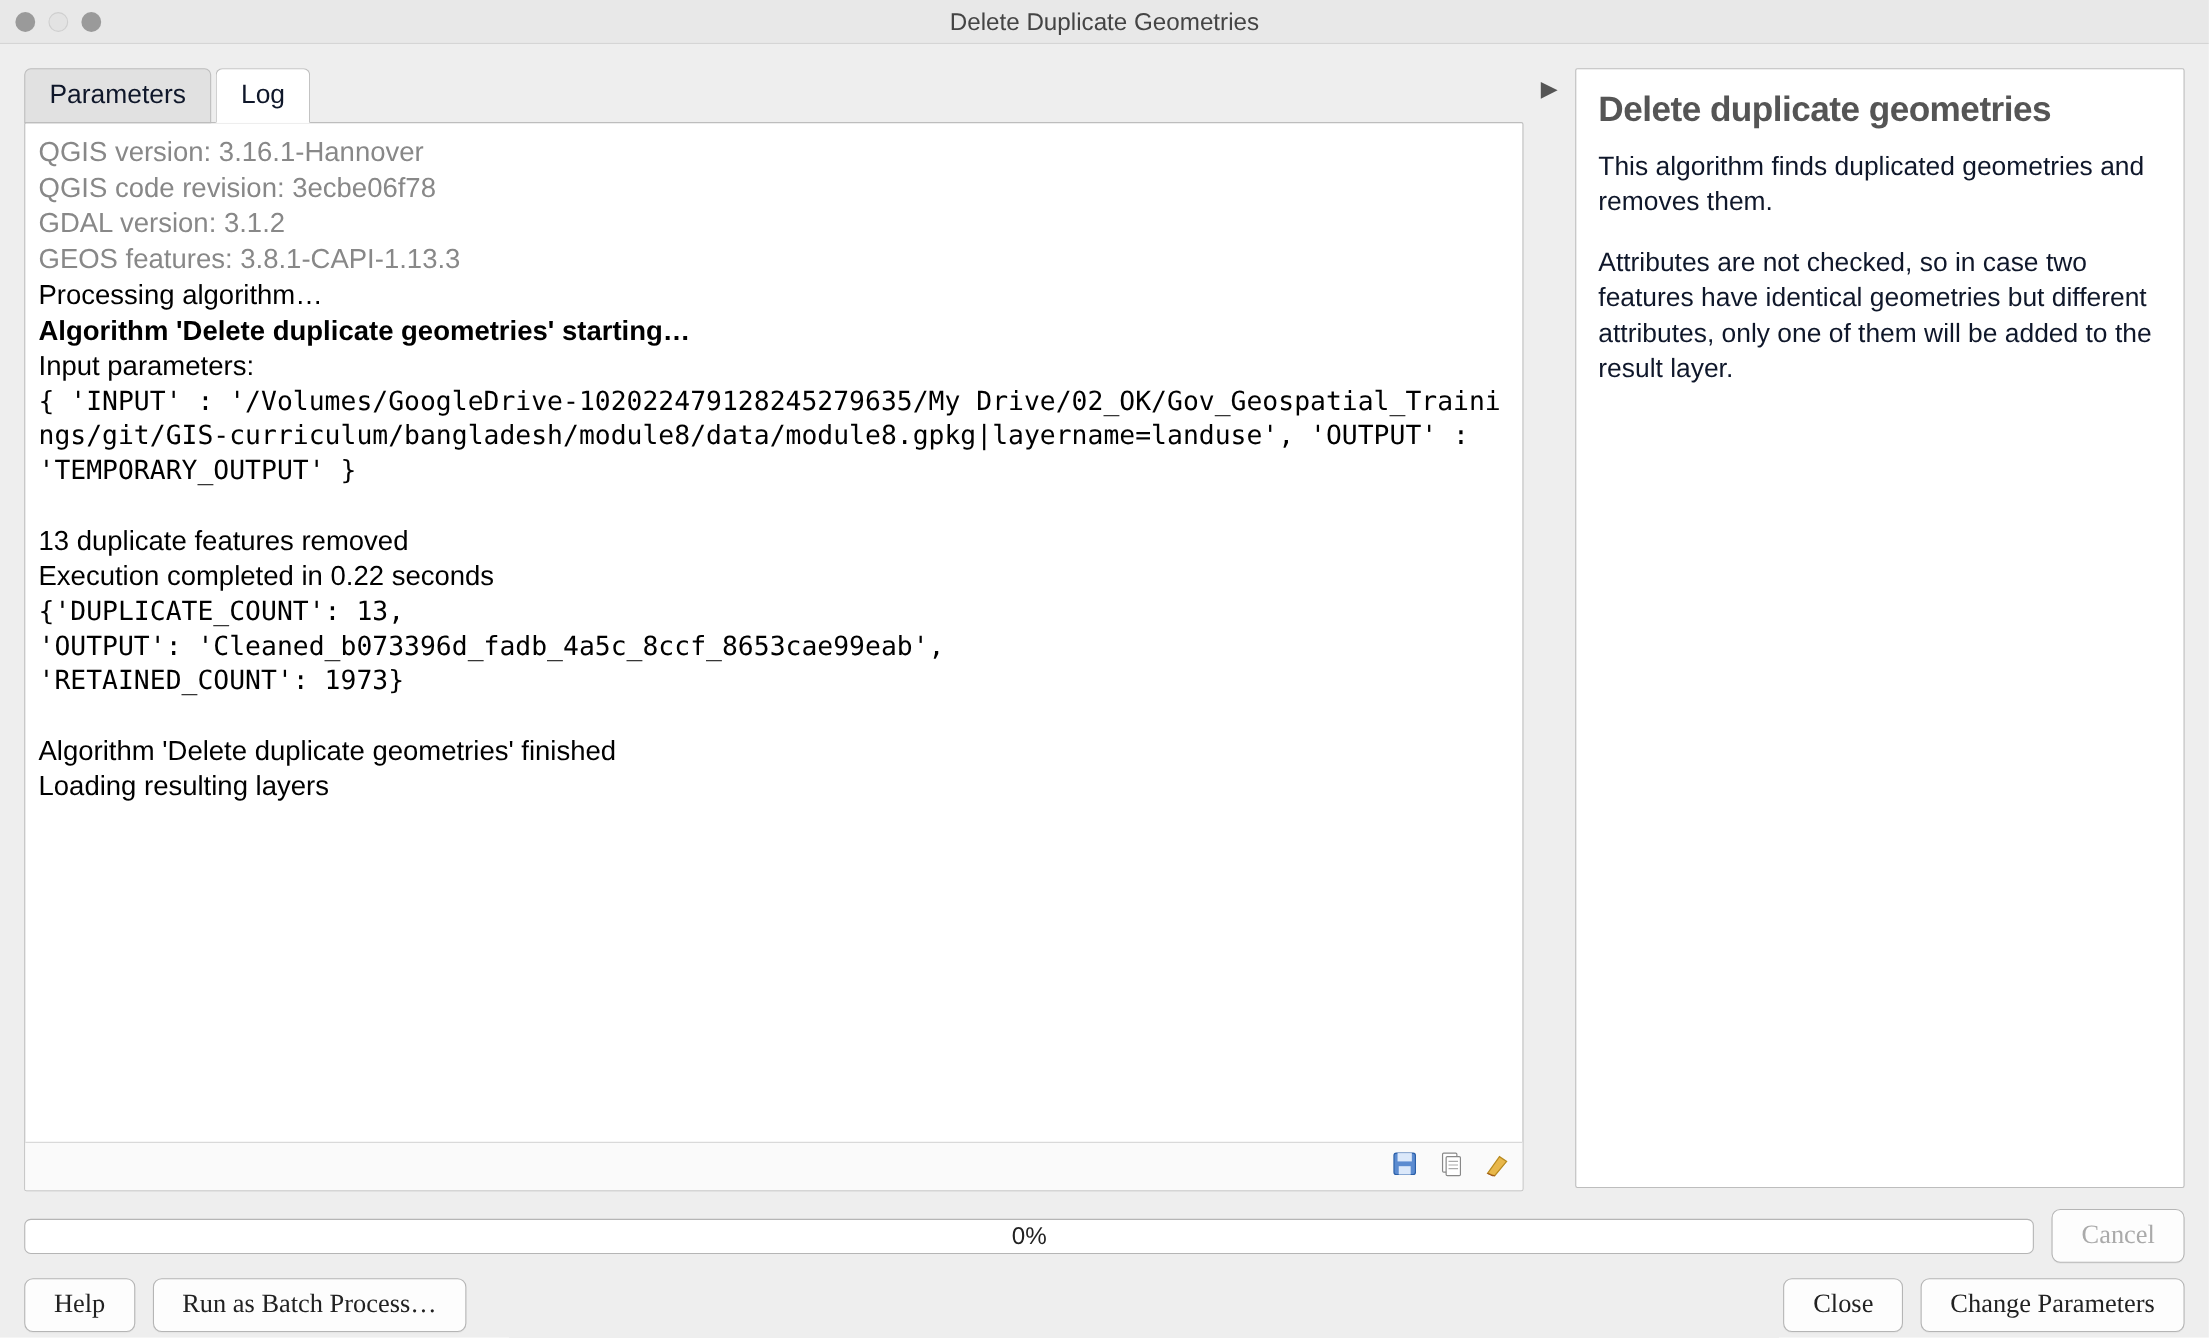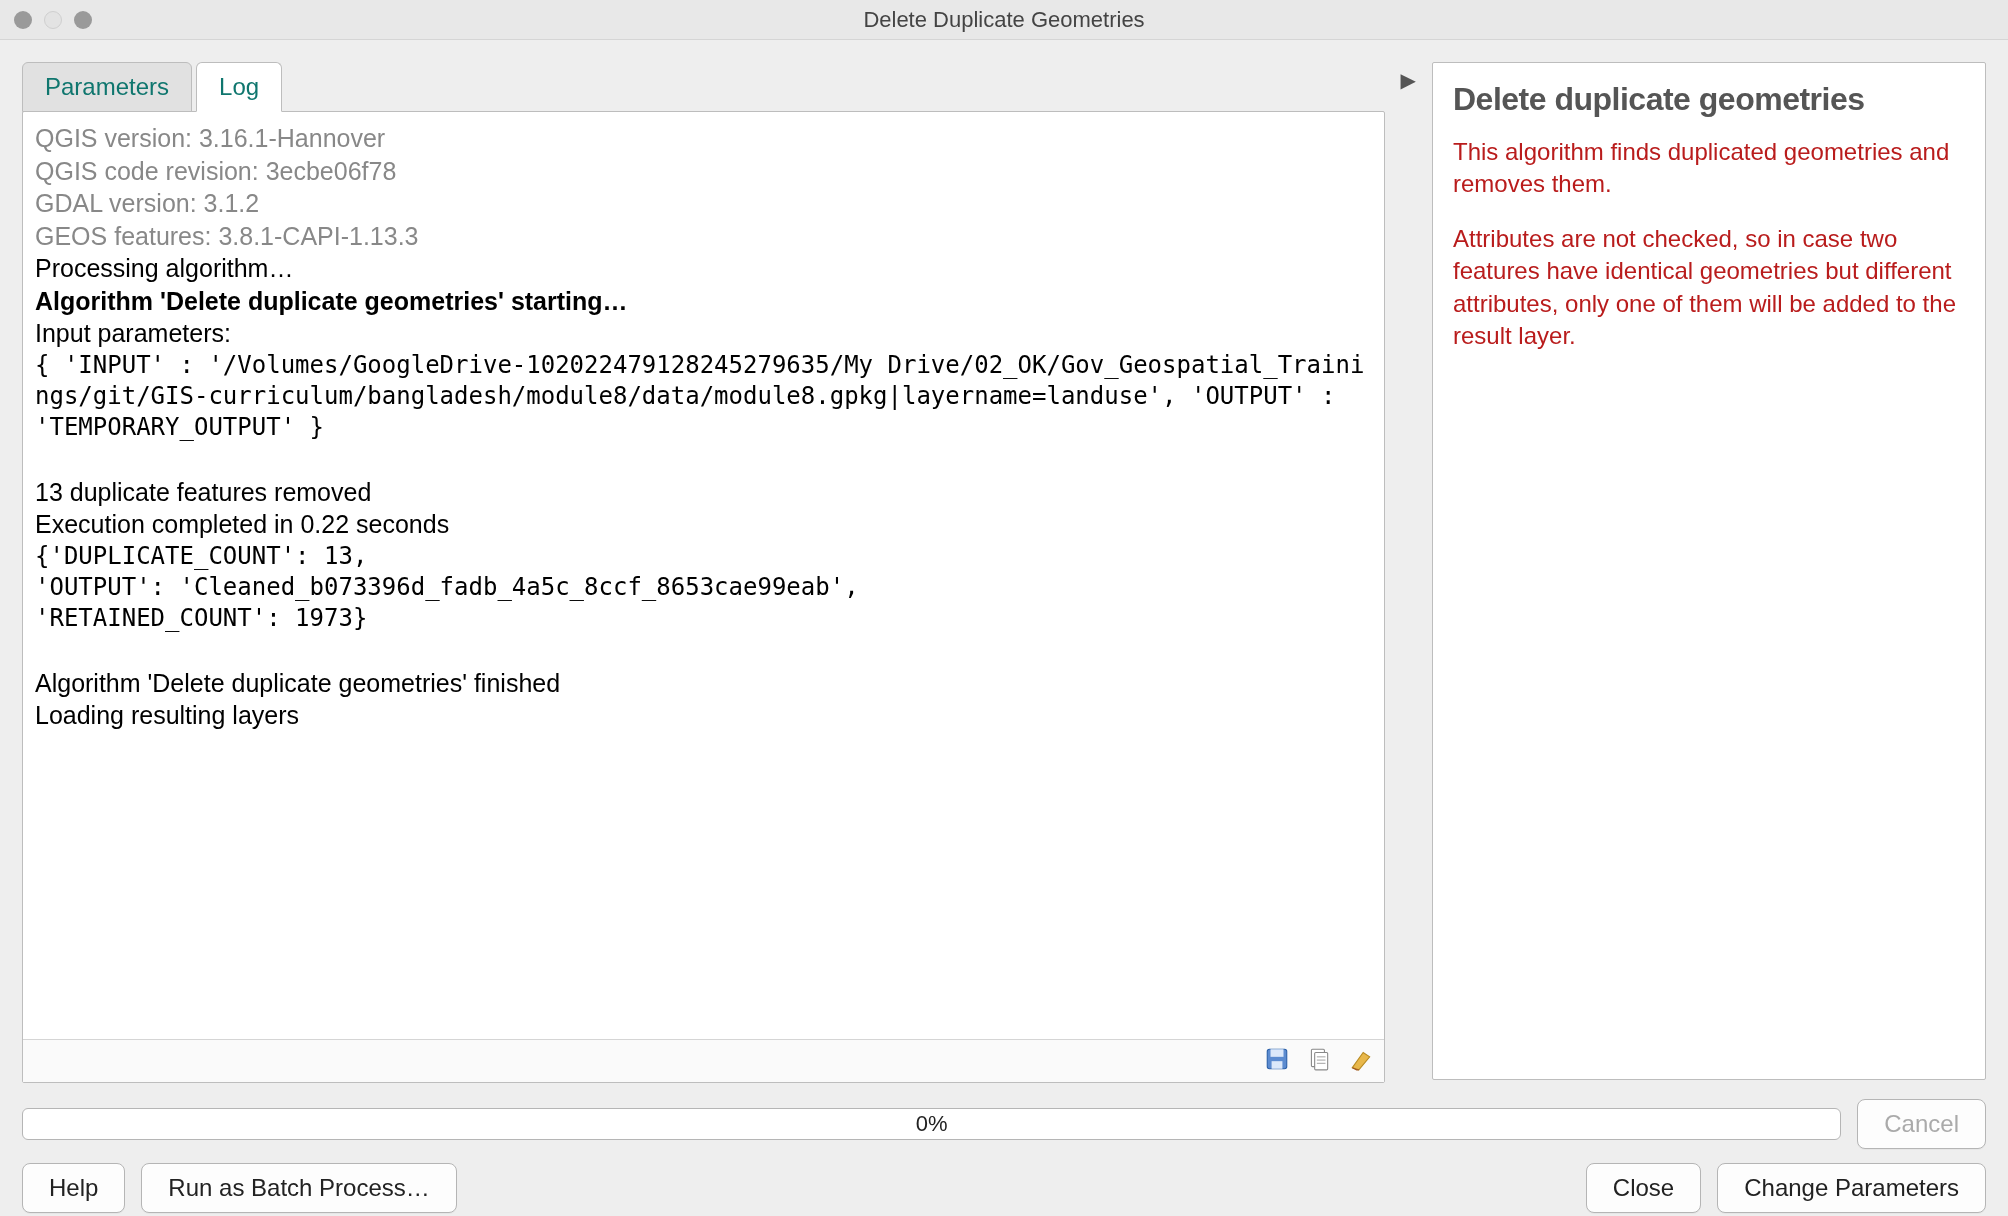--- a/index.html
+++ b/index.html
@@ -57,21 +57,21 @@
       flex-direction: column;
     }
     .tab-row {
       display: flex;
       margin-bottom: -1px;
       z-index: 1;
     }
     .tab {
       padding: 10px 22px;
       font-size: 24px;
-      color: #0f766e;
+      color: #0f172a;
       border: 1px solid #bdbdbd;
       background: #e1e1e1;
       border-top-left-radius: 6px;
       border-top-right-radius: 6px;
       cursor: pointer;
       margin-right: 4px;
     }
     .tab.active {
       background: #ffffff;
       border-bottom-color: #ffffff;
@@ -133,21 +133,21 @@
     }
     .right-panel h2 {
       font-size: 32px;
       color: #555555;
       font-weight: 700;
       margin-bottom: 18px;
       letter-spacing: -0.5px;
     }
     .right-panel p {
       font-size: 24px;
-      color: #b91c1c;
+      color: #0f172a;
       line-height: 1.35;
       margin-bottom: 22px;
     }
     .progress-row {
       display: flex;
       gap: 16px;
       padding: 8px 22px 10px 22px;
       align-items: center;
     }
     .progress-bar {
@@ -164,20 +164,21 @@
     }
     .btn {
       border: 1px solid #b5b5b5;
       border-radius: 8px;
       background: #fdfdfd;
       font-size: 24px;
       color: #222;
       padding: 10px 26px;
       cursor: pointer;
       box-shadow: 0 1px 0 rgba(0,0,0,0.03);
+      font-family: Liberation Serif, serif;
     }
     .btn:disabled {
       color: #aaaaaa;
       cursor: default;
     }
     .button-row {
       display: flex;
       padding: 4px 22px 16px 22px;
       gap: 16px;
     }

